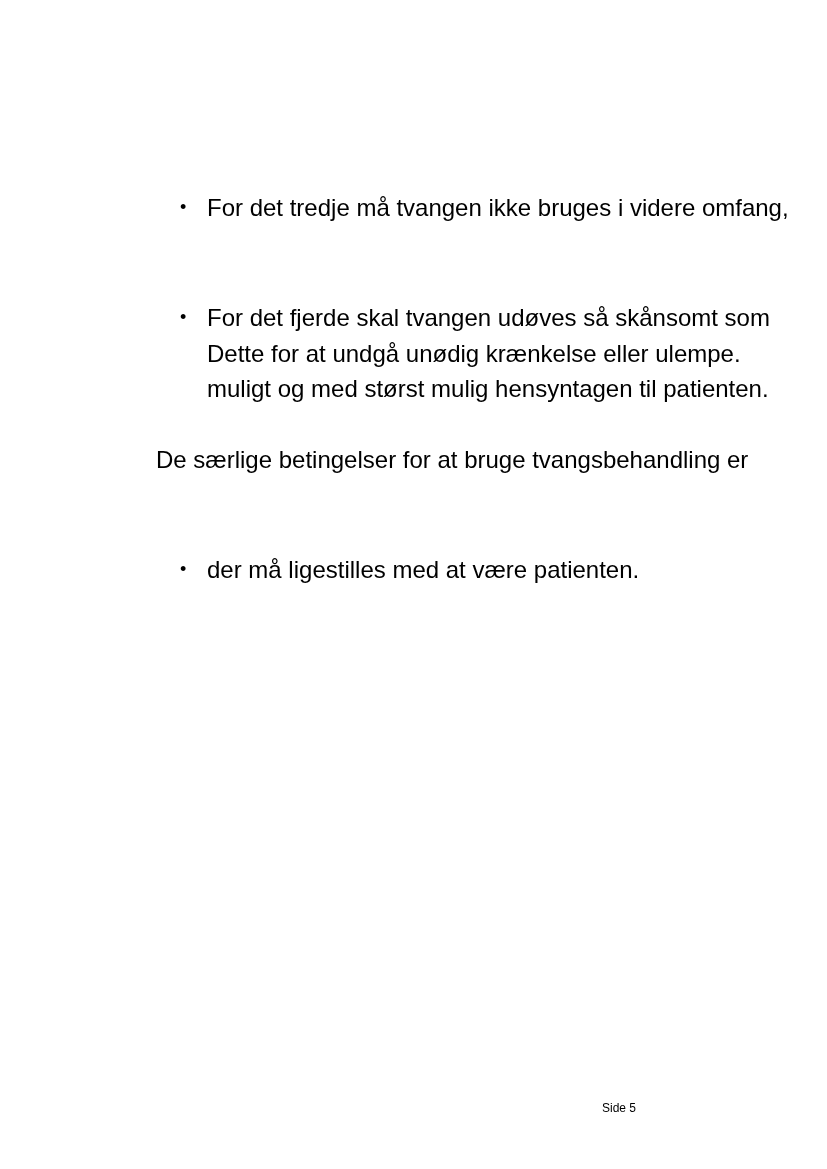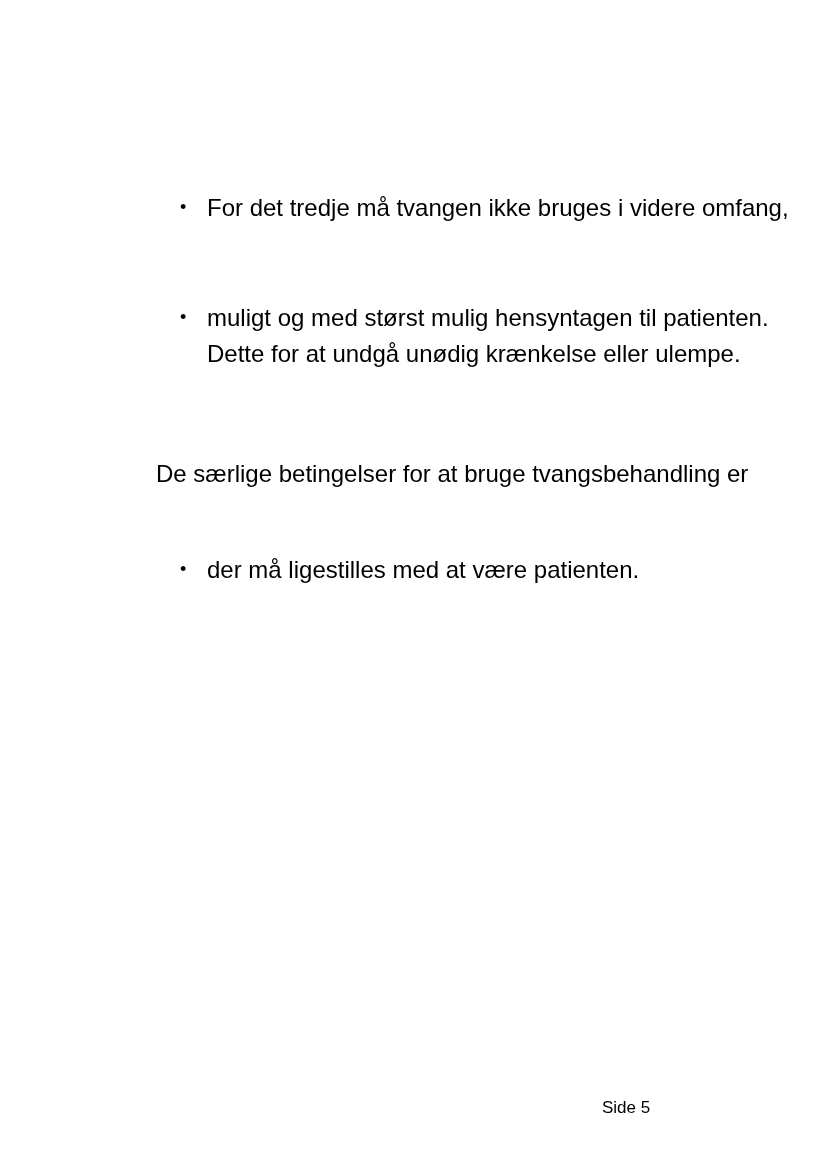--- a/index.html
+++ b/index.html
@@ -37,46 +37,47 @@
     flex: 1 1 auto;
   }
   .line {
     font-size: 24px;
     line-height: 35.5px;
   }
   .footer {
     position: absolute;
     left: 602px;
     top: 1100px;
-    font-size: 17px;
+    font-size: 12px;
     line-height: 16px;
     color: #000000;
   }
 </style>
 </head>
 <body>
 
 <div class="page">
 
   <div class="text-block bullet-item" style="left:180px; top:190px;">
     <span class="bullet-marker">•</span>
     <div class="bullet-lines">
       <div class="line">For det tredje må tvangen ikke bruges i videre omfang,</div>
     </div>
   </div>
 
   <div class="text-block bullet-item" style="left:180px; top:300px;">
     <span class="bullet-marker">•</span>
     <div class="bullet-lines">
+      <div class="line">For det fjerde skal tvangen udøves så skånsomt som</div>
+      <div class="line">Dette for at undgå unødig krænkelse eller ulempe.</div>
       <div class="line">muligt og med størst mulig hensyntagen til patienten.</div>
-      <div class="line">Dette for at undgå unødig krænkelse eller ulempe.</div>
     </div>
   </div>
 
-  <div class="text-block" style="left:156px; top:456px;">
+  <div class="text-block" style="left:156px; top:442px;">
     <div class="line">De særlige betingelser for at bruge tvangsbehandling er</div>
   </div>
 
   <div class="text-block bullet-item" style="left:180px; top:552px;">
     <span class="bullet-marker">•</span>
     <div class="bullet-lines">
       <div class="line">der må ligestilles med at være patienten.</div>
     </div>
   </div>
 

